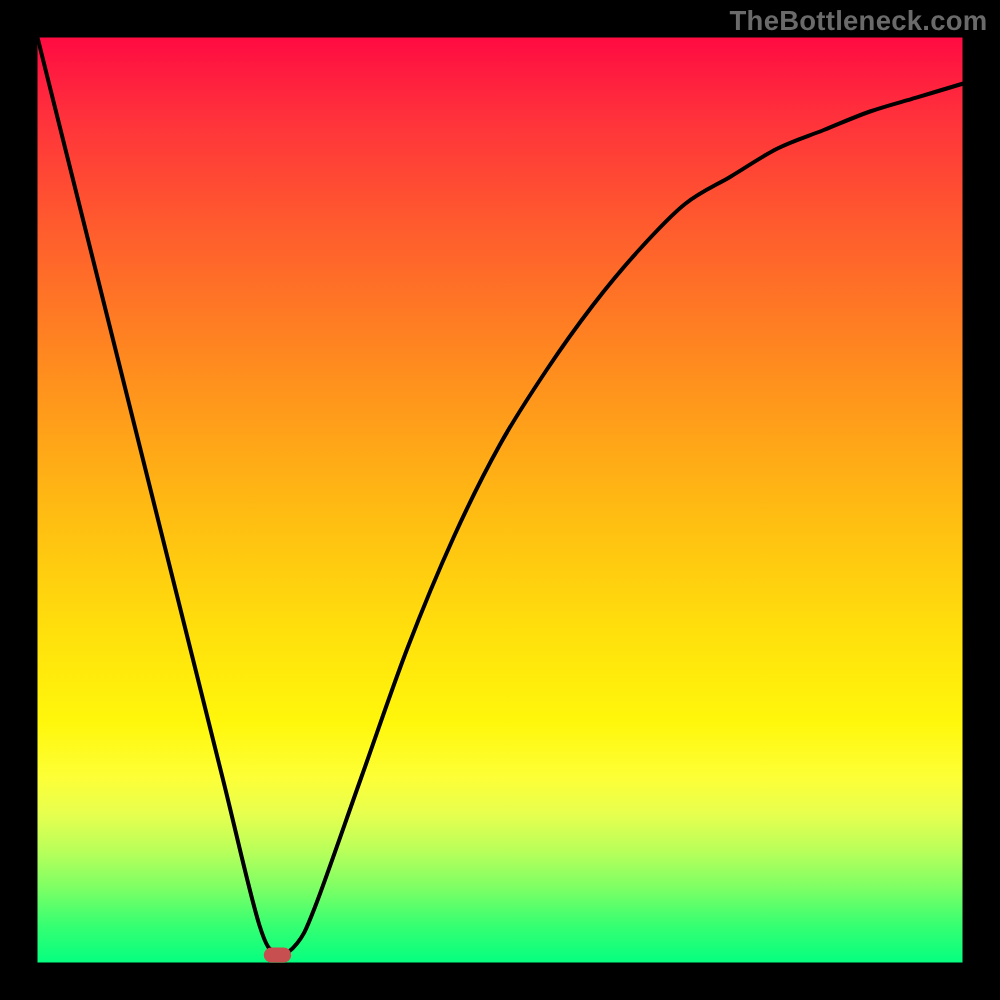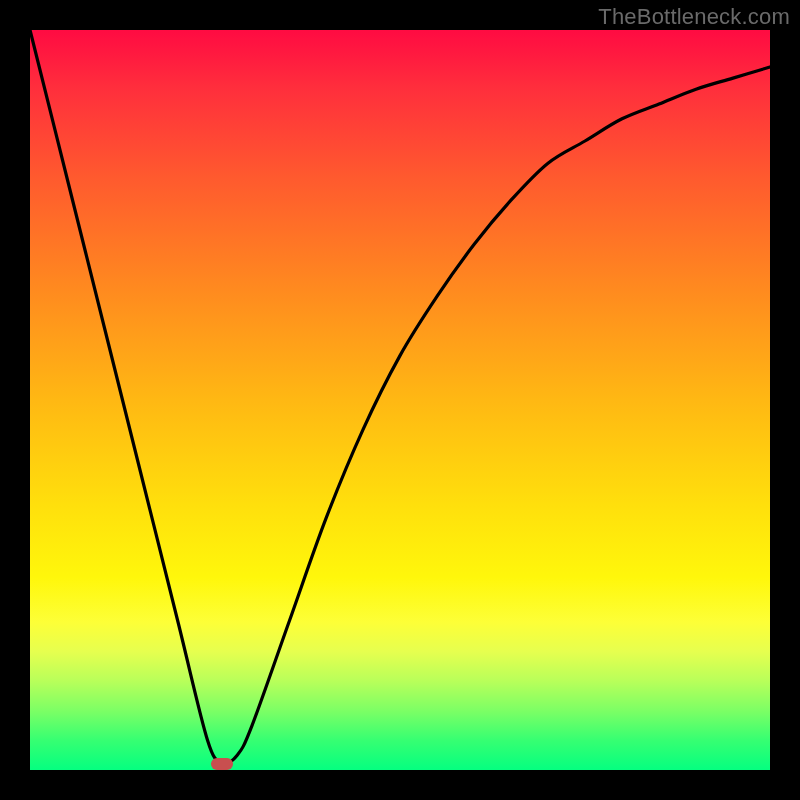--- a/index.html
+++ b/index.html
@@ -37,21 +37,21 @@
       #36ff72 96%,
       #05ff80 100%
     );
   }
   .attribution {
     position: absolute;
     top: 4px;
     right: 10px;
     color: #6a6a6a;
     font-size: 22px;
-    font-weight: 400;
+    font-weight: 700;
     letter-spacing: 0.2px;
     user-select: none;
   }
   svg.curve {
     position: absolute;
     left: 0;
     top: 0;
     width: 740px;
     height: 740px;
     overflow: visible;

